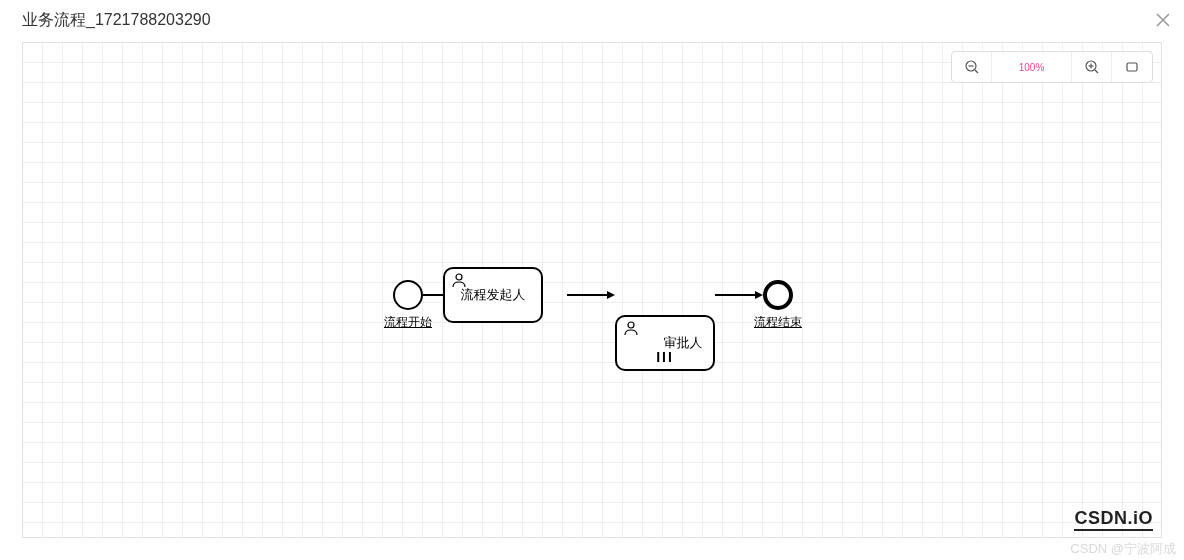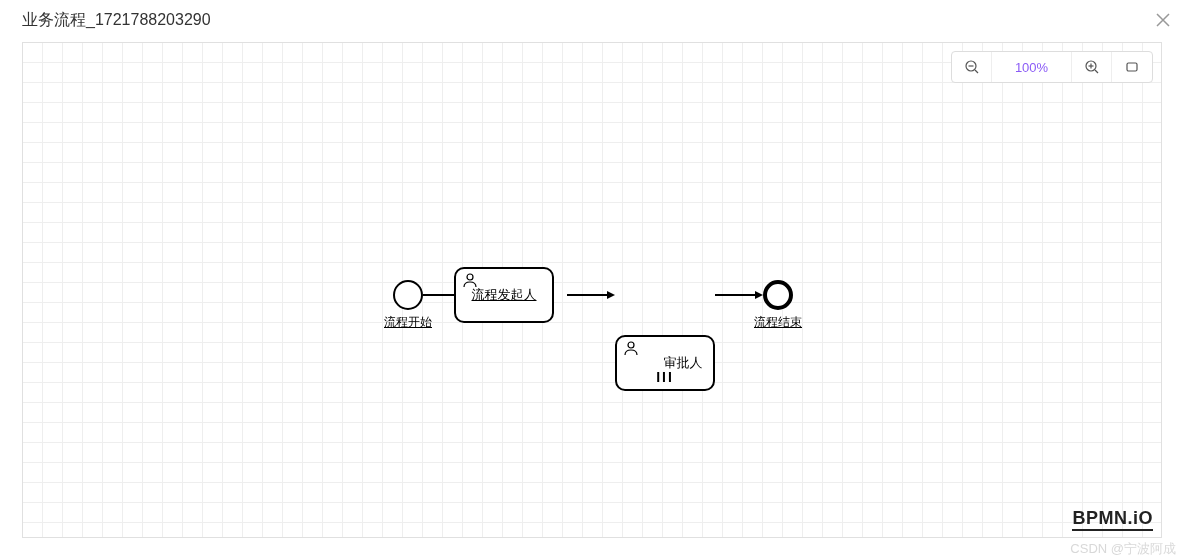--- a/index.html
+++ b/index.html
@@ -60,22 +60,22 @@
       cursor: pointer;
       color: #555;
     }
     .toolbar .tb-btn:last-child { border-right: none; }
     .toolbar .tb-zoom {
       width: 80px;
       display: flex;
       align-items: center;
       justify-content: center;
       border-right: 1px solid #eee;
-      font-size: 13px;
-      color: #8b5cf6;
+      font-size: 10px;
+      color: #ec4899;
     }
     .bpmn-logo {
       position: absolute;
       right: 8px;
       bottom: 6px;
       font-weight: 800;
       font-size: 18px;
       letter-spacing: 0.5px;
       color: #222;
       border-bottom: 2px solid #222;
@@ -191,36 +191,36 @@
     <div class="node" style="left:370px; top:237px;">
       <div class="start-event"></div>
       <div class="event-label">流程开始</div>
     </div>
 
     <svg class="flow-svg" style="left:400px; top:247px;" width="44" height="10" viewBox="0 0 44 10">
       <line x1="0" y1="5" x2="36" y2="5" stroke="#000" stroke-width="1.8"></line>
       <polygon points="36,1 44,5 36,9" fill="#000"></polygon>
     </svg>
 
-    <div class="node task" style="left:431px; top:224px;text-decoration:underline;">
+    <div class="node task" style="left:420px; top:224px;">
       <span class="user-icon">
         <svg width="16" height="16" viewBox="0 0 16 16">
             <circle cx="8" cy="5" r="3" stroke="#000" stroke-width="1.2" fill="none"></circle>
             <path d="M2 15 Q2 10 8 10 Q14 10 14 15" stroke="#000" stroke-width="1.2" fill="none"></path>
           </svg>
       </span>
       <span>流程发起人</span>
     </div>
 
     <svg class="flow-svg" style="left:544px; top:247px;" width="48" height="10" viewBox="0 0 48 10">
       <line x1="0" y1="5" x2="40" y2="5" stroke="#000" stroke-width="1.8"></line>
       <polygon points="40,1 48,5 40,9" fill="#000"></polygon>
     </svg>
 
-    <div class="node task" style="left:592px; top:236px;padding-left:36px;">
+    <div class="node task" style="left:592px; top:216px;padding-left:36px;">
       <span class="user-icon">
         <svg width="16" height="16" viewBox="0 0 16 16">
             <circle cx="8" cy="5" r="3" stroke="#000" stroke-width="1.2" fill="none"></circle>
             <path d="M2 15 Q2 10 8 10 Q14 10 14 15" stroke="#000" stroke-width="1.2" fill="none"></path>
           </svg>
       </span>
       <span>审批人</span>
       <span class="multi-marker">III</span>
     </div>
 
@@ -229,16 +229,16 @@
       <polygon points="40,1 48,5 40,9" fill="#000"></polygon>
     </svg>
 
     <div class="node" style="left:740px; top:237px;">
       <div class="end-event"></div>
       <div class="event-label">流程结束</div>
     </div>
 
   </div>
 
-  <div class="bpmn-logo">BPMN.iO</div>
+  <div class="bpmn-logo">CSDN.iO</div>
 </div>
 
 <div class="watermark">CSDN @宁波阿成</div>
 
 </body></html>

